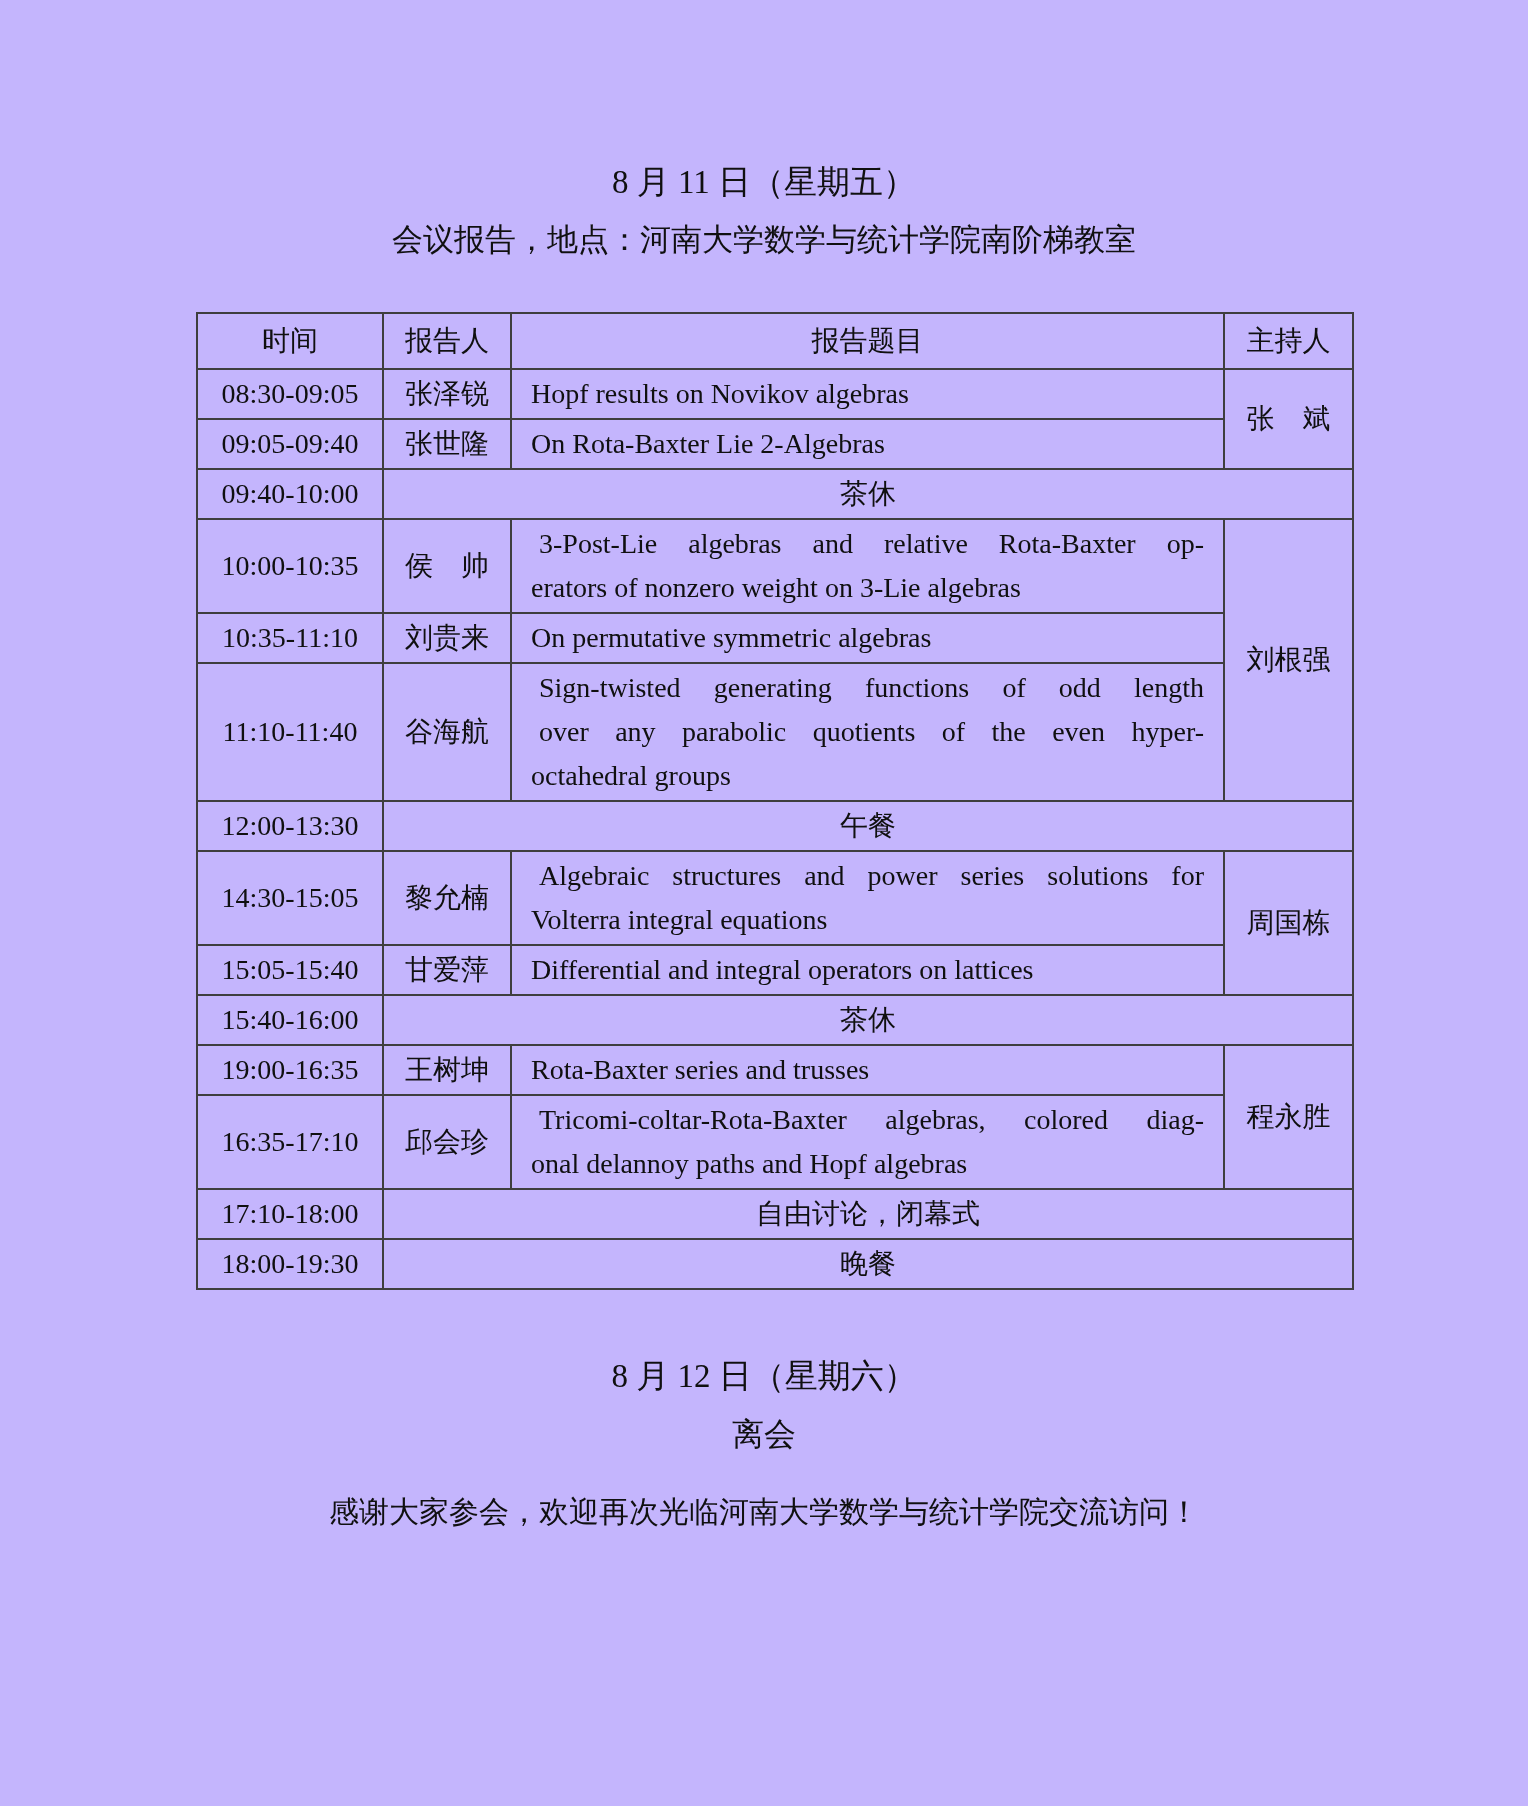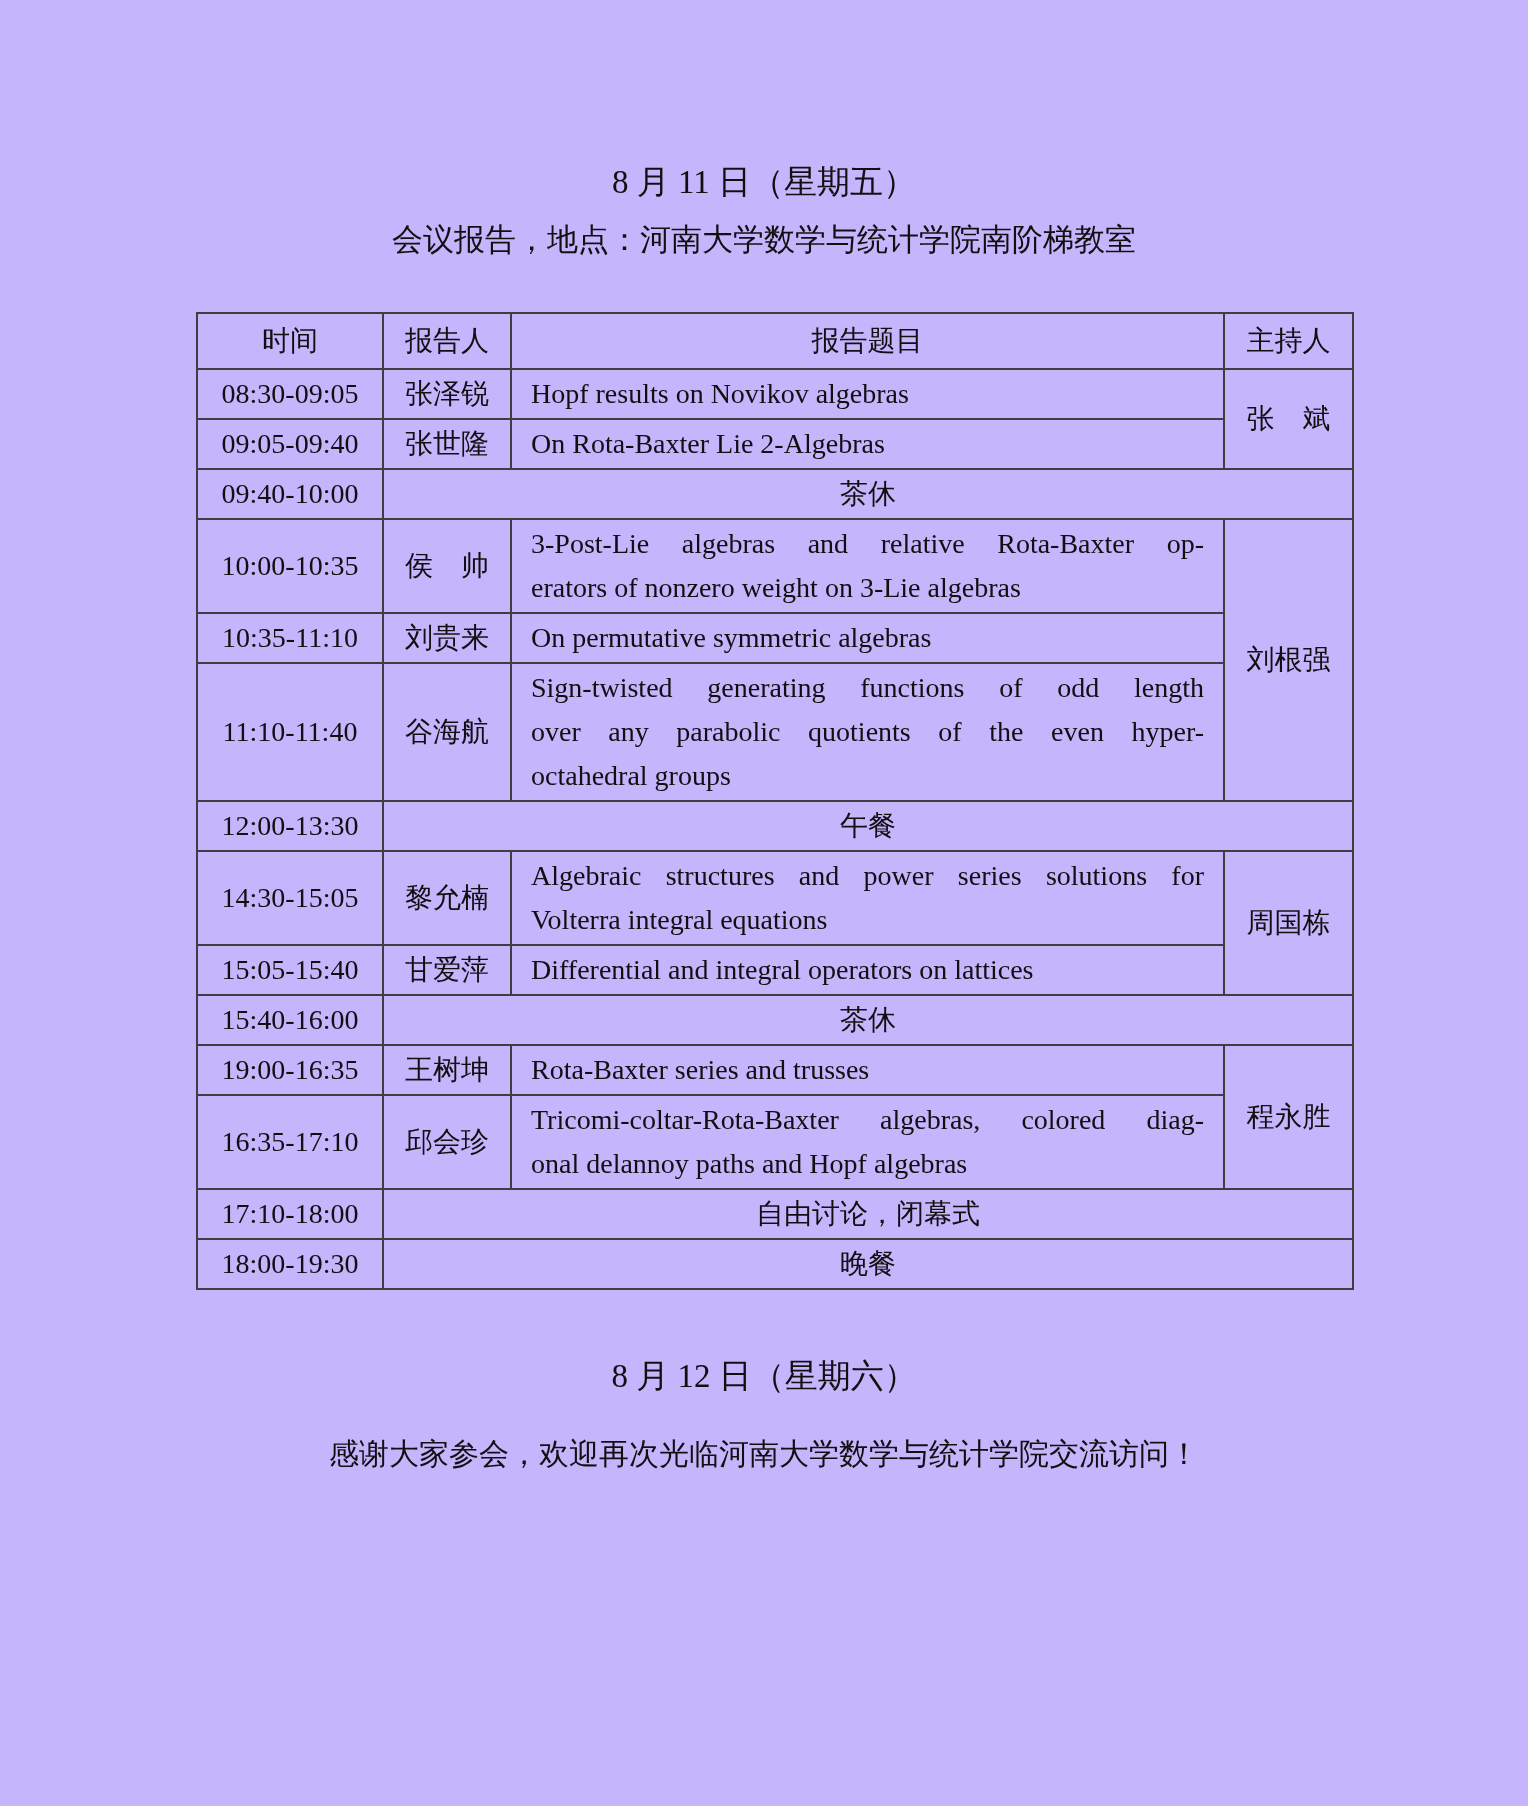--- a/index.html
+++ b/index.html
@@ -52,20 +52,21 @@
   }
   td.c-title {
     text-align:left;
     line-height:44px;
     padding:2px 11px 2px 13px;
   }
   .tline { display:block; }
   .tline.just {
     text-align:justify;
     text-align-last:justify;
+    margin-left:8px;
   }
   .sec-date {
     margin-top:64px;
     text-align:center;
     font-size:33px;
     line-height:44px;
   }
   .sec-event {
     margin-top:14px;
     text-align:center;
@@ -191,14 +192,15 @@
           <td class="c-span" colspan="3">自由讨论，闭幕式</td>
         </tr>
         <tr>
           <td class="c-time">18:00-19:30</td>
           <td class="c-span" colspan="3">晚餐</td>
         </tr>
       </tbody>
   </table>
 
   <div class="sec-date">8 月 12 日（星期六）</div>
+  <div class="sec-event">离会</div>
   <div class="sec-closing">感谢大家参会，欢迎再次光临河南大学数学与统计学院交流访问！</div>
 </div>
 
 </body></html>

